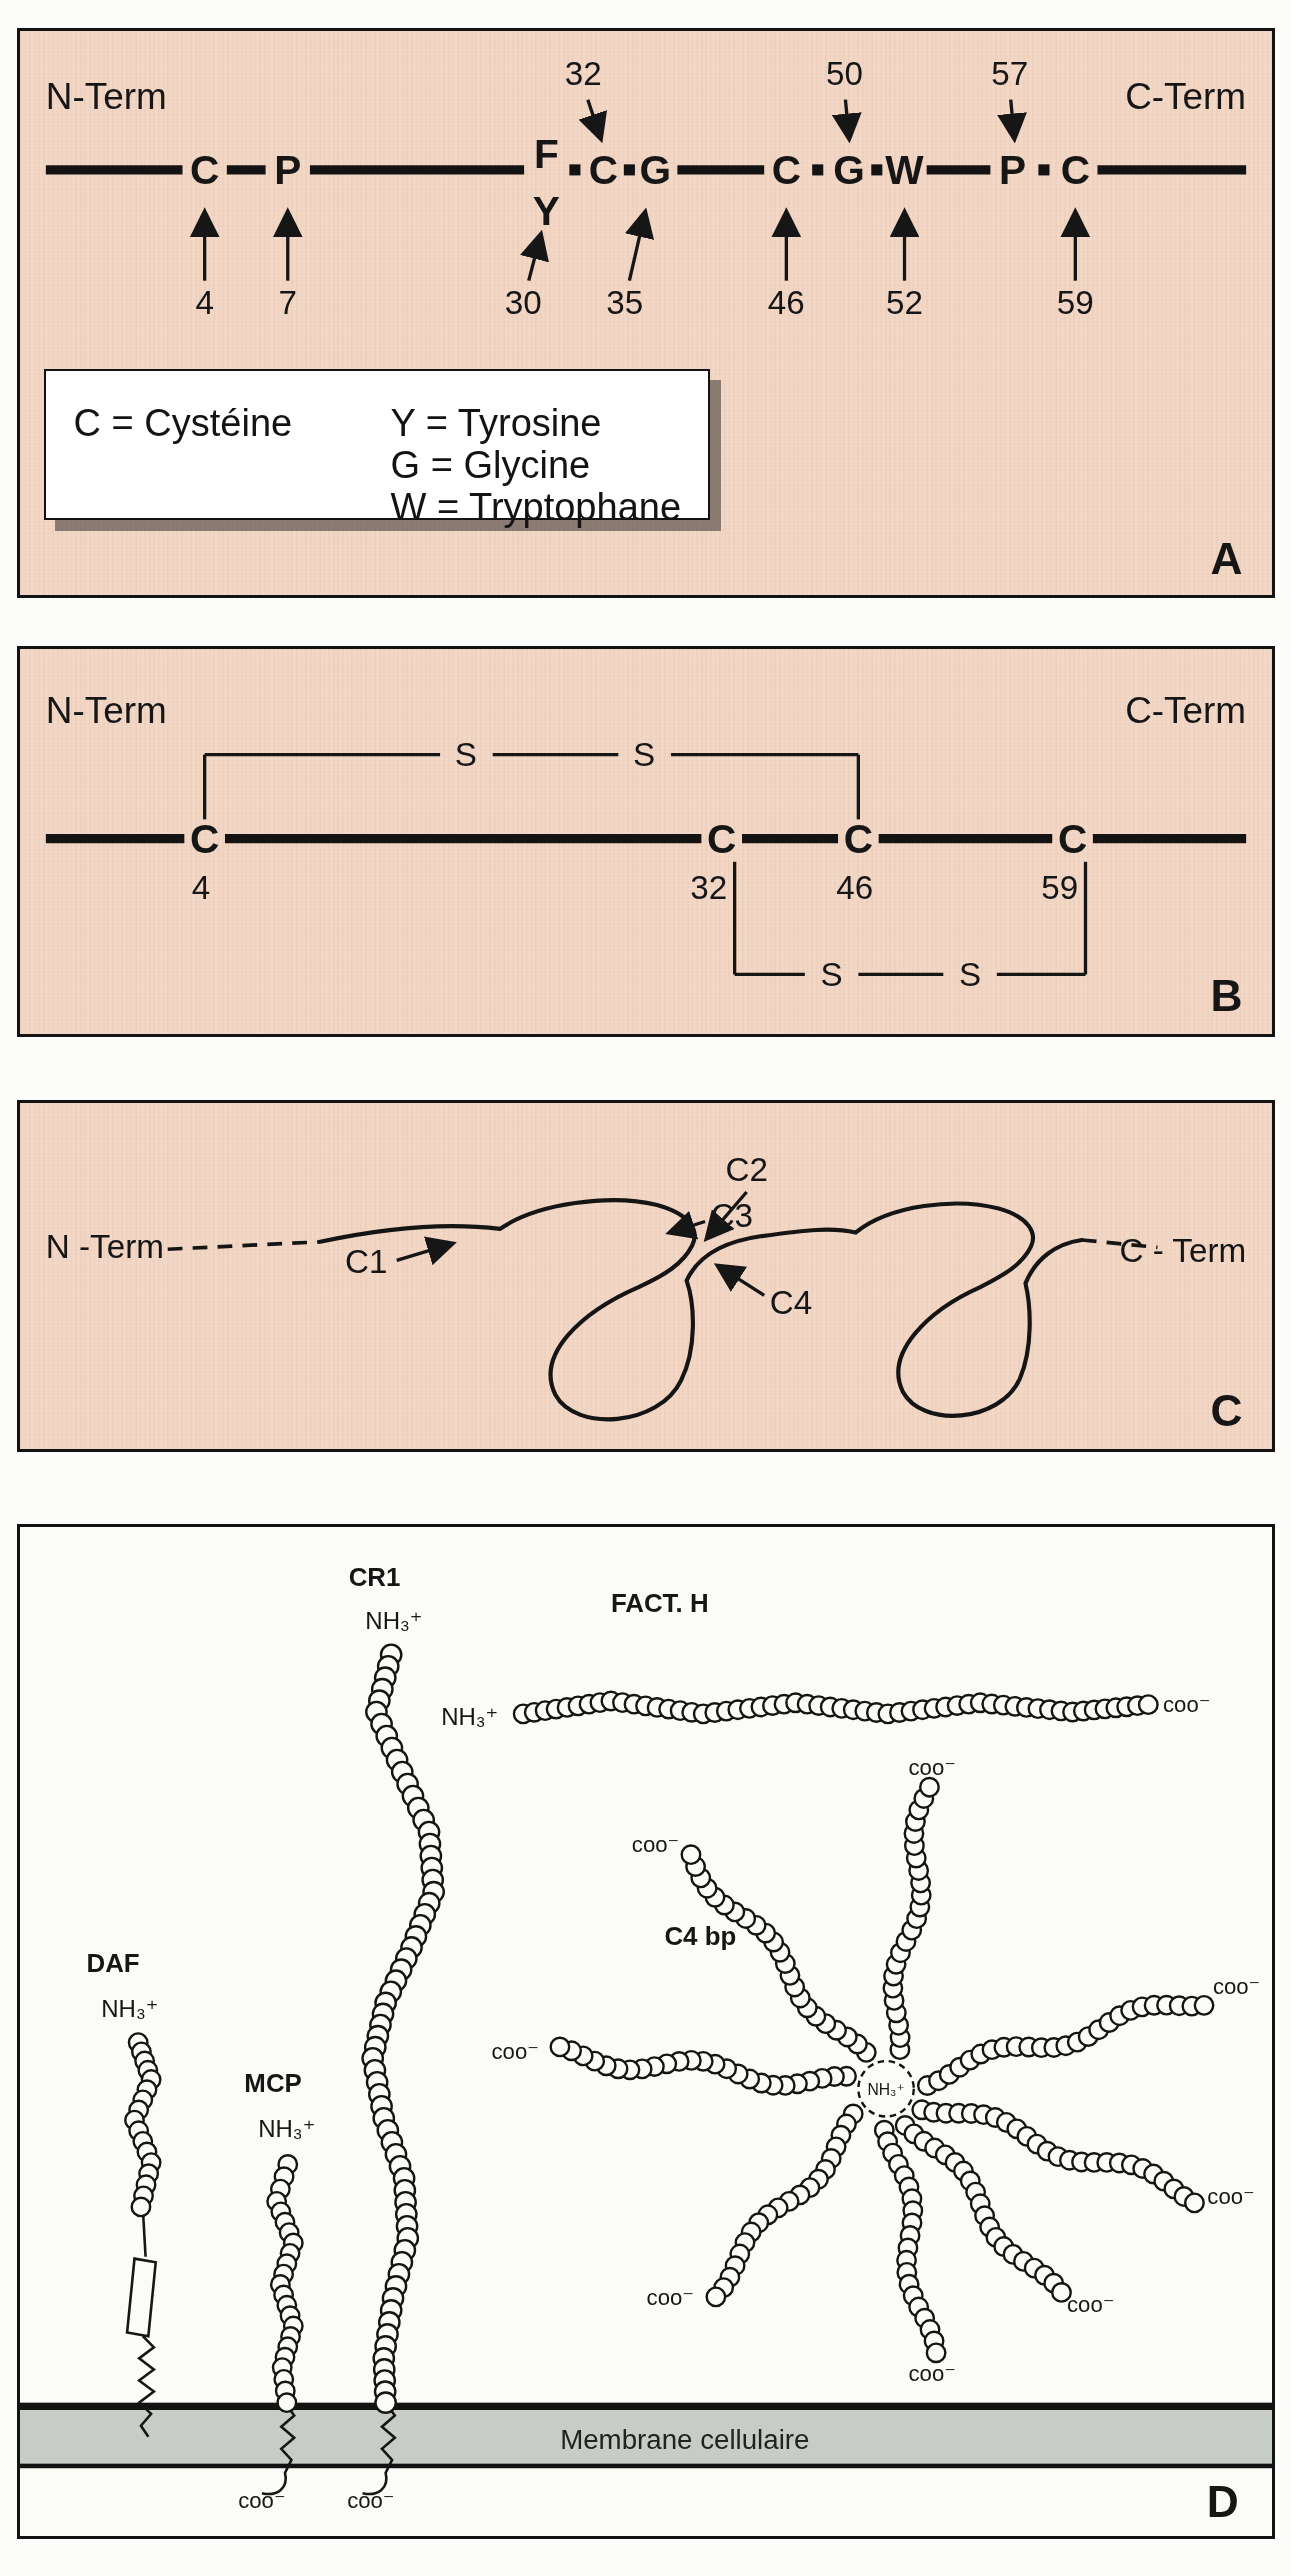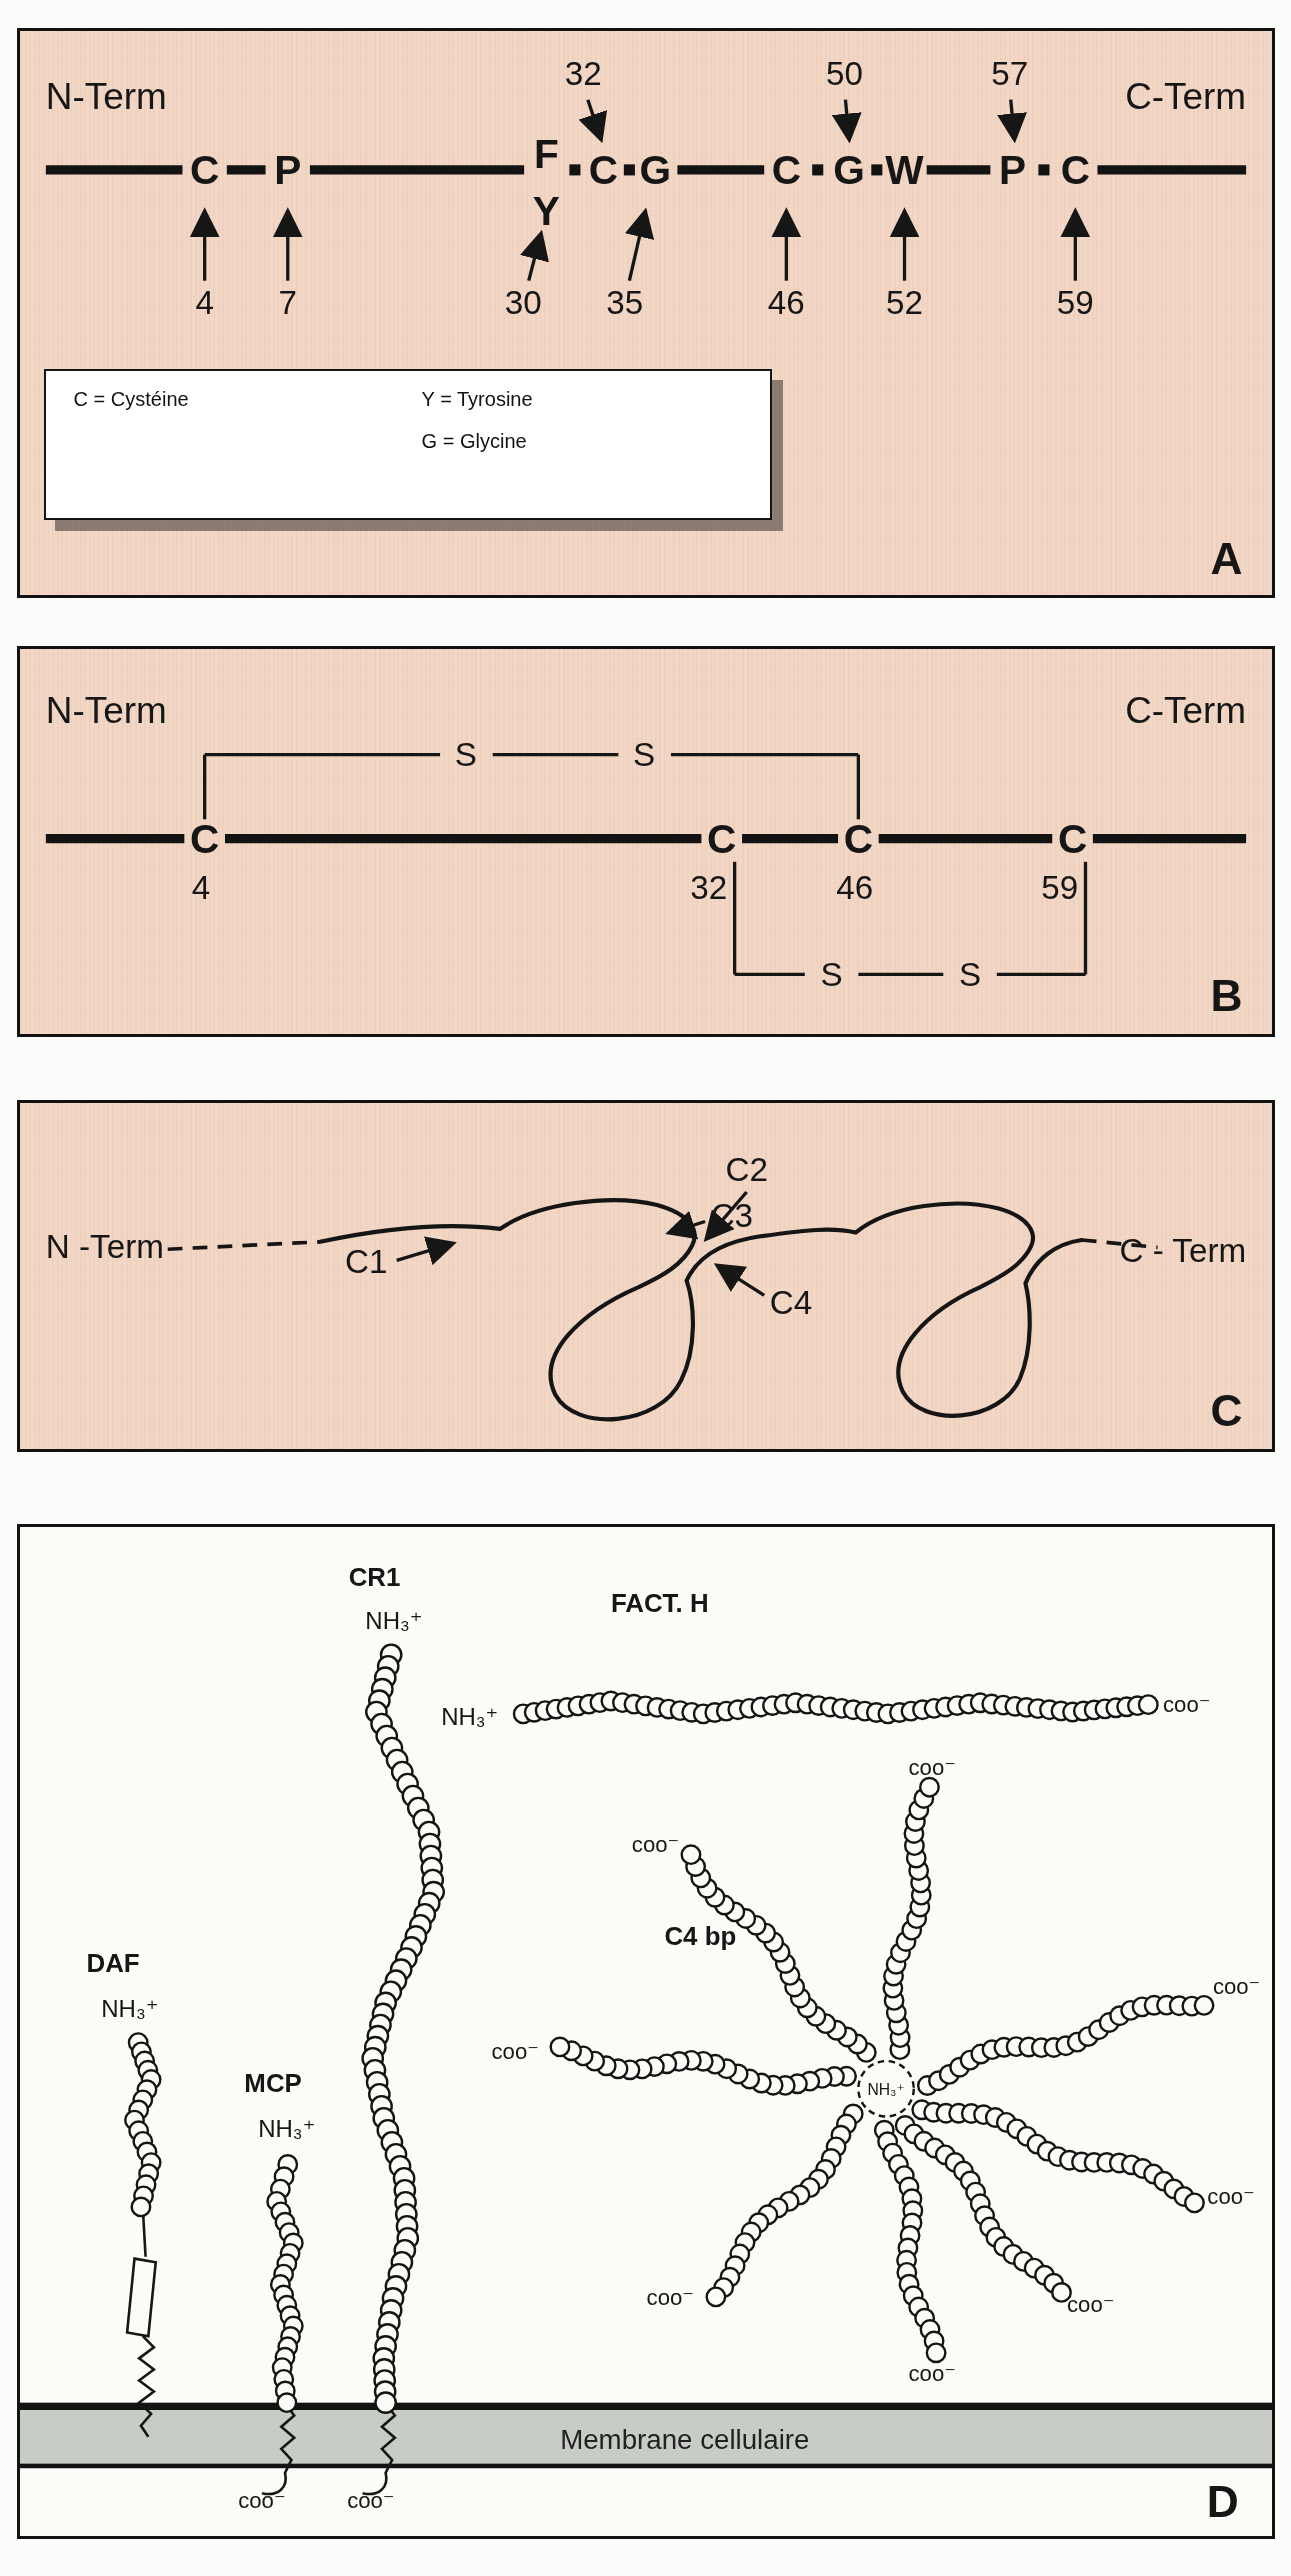--- a/index.html
+++ b/index.html
@@ -22,23 +22,23 @@
   .ln{stroke:#161616;fill:none}
   .bk{stroke:#131313;stroke-width:10;stroke-linecap:butt}
   .arrow{stroke:#161616;stroke-width:3.6;fill:none}
   .curve{stroke:#151515;stroke-width:4.5;fill:none;stroke-linecap:round}
   .dash{stroke:#151515;stroke-width:4;fill:none;stroke-dasharray:16 11}
   .coil circle{fill:#fbfbf8;stroke:#141414;stroke-width:2.6}
   .pl{font-size:28px;font-weight:700}
   .nh{font-size:26px}
   .coo{font-size:24px}
   .mem{font-size:30px;fill:#222}
-  .legend{position:absolute;left:24px;top:338px;width:728px;height:151px;background:#ffffff;
+  .legend{position:absolute;left:24px;top:338px;width:666px;height:151px;background:#ffffff;
     border:2.8px solid #131313;box-shadow:11px 11px 0 rgba(55,50,48,.55);
-    display:flex;padding:7px 0 0 28px;font-size:20px;color:#131313;z-index:2}
+    display:flex;padding:31px 0 0 28px;font-size:38px;color:#131313;z-index:2}
   .legend-col{width:395px;line-height:42px}
 </style>
 </head>
 <body>
 
 <div class="panel pink" id="panelA">
   <svg viewBox="0 0 1356 610">
     <defs>
       <marker id="arrA" markerWidth="9" markerHeight="9" refX="7.5" refY="4.5" orient="auto">
         <path d="M0,0 L9,4.5 L0,9 z" fill="#161616"></path>
@@ -110,20 +110,21 @@
     <text class="plabel" x="1324" y="588" text-anchor="end">A</text>
   </svg>
 
   <div class="legend">
     <div class="legend-col">
       <div>C = Cystéine</div>
     </div>
     <div class="legend-col">
       <div>Y = Tyrosine</div>
       <div>G = Glycine</div>
+      <div>W = Tryptophane</div>
     </div>
   </div>
 </div>
 
 <div class="panel pink" id="panelB">
   <svg viewBox="0 0 1356 416">
     <text class="tA" x="28" y="80">N-Term</text>
     <text class="tA" x="1328" y="80" text-anchor="end">C-Term</text>
 
     <g class="bk ln">

